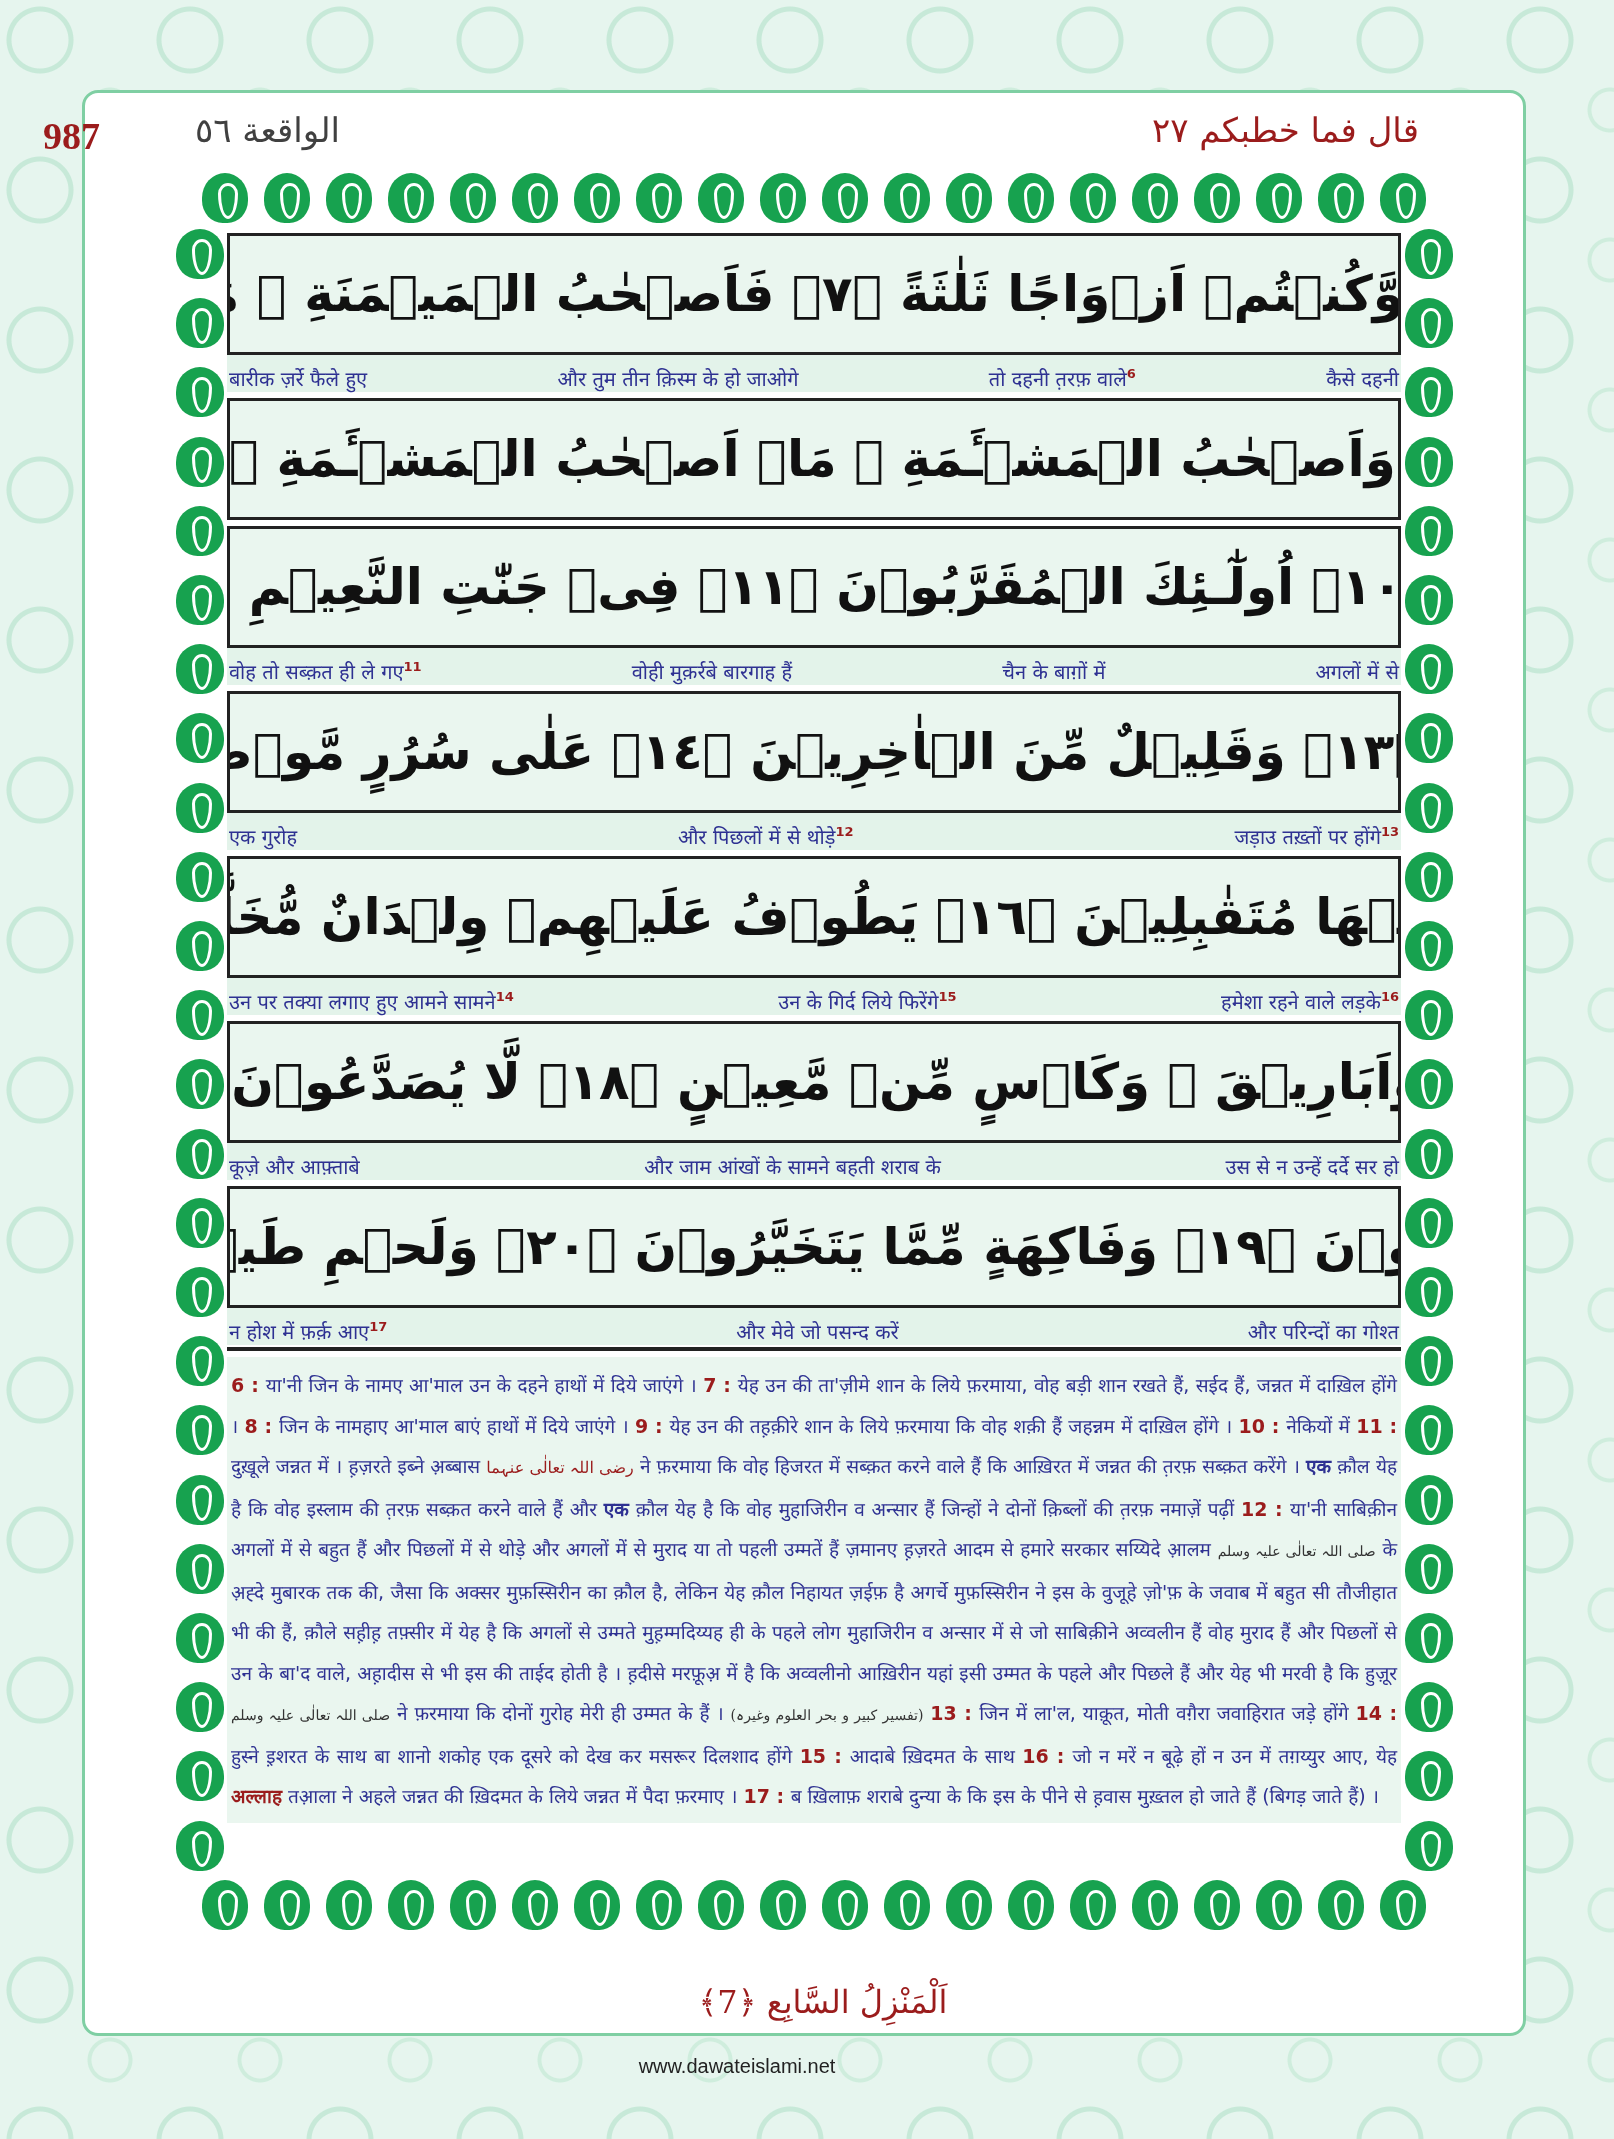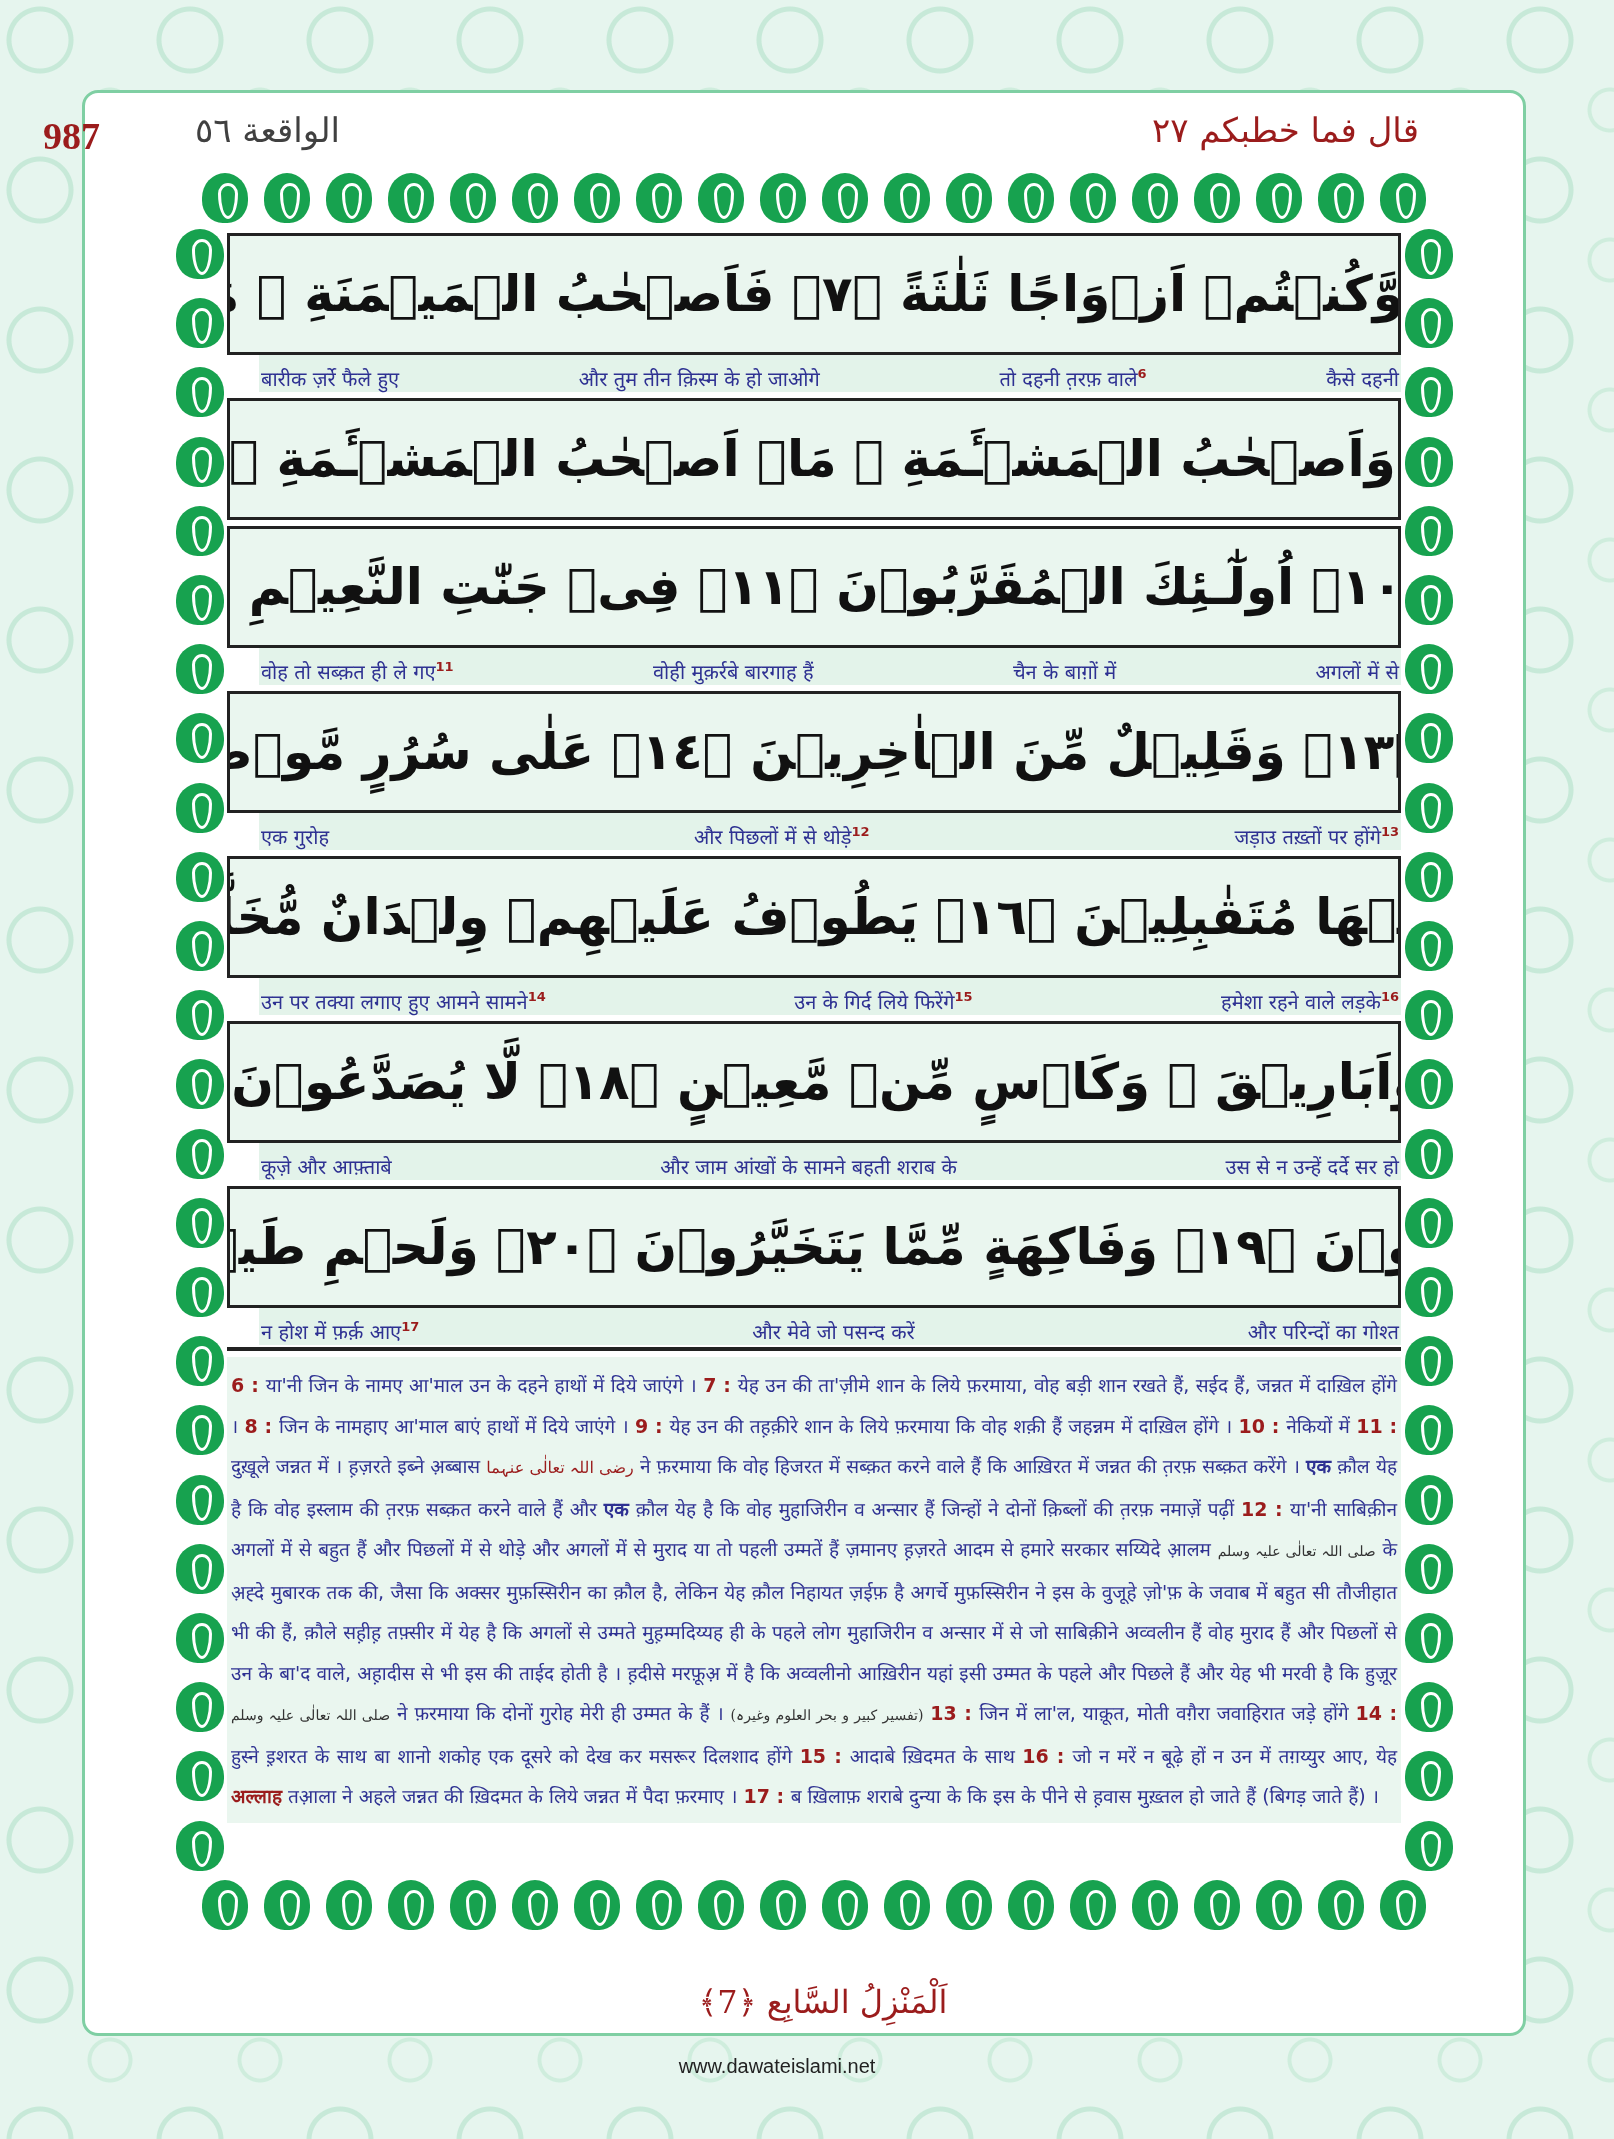--- a/index.html
+++ b/index.html
@@ -23,35 +23,35 @@
   .orn{width:50px;height:58px;position:relative;}
   .orn::before{content:"";position:absolute;inset:4px 2px;background:#17a24f;
     border-radius:50% 50% 45% 45%;}
   .orn::after{content:"";position:absolute;left:18px;top:14px;width:14px;height:30px;border:3px solid #fff;border-radius:50% 50% 50% 50%/30% 30% 70% 70%;}
   .orn-col .orn{width:52px;height:58px;}
   .content{position:absolute;left:27px;top:68px;width:1174px;}
   .ayah-box{height:122px;border:3px solid #222;background:#eaf6ef;box-sizing:border-box;
     display:flex;align-items:center;justify-content:center;overflow:hidden;}
   .ayah-text{font-family:"DejaVu Sans",sans-serif;font-weight:bold;font-size:50px;color:#111;direction:rtl;white-space:nowrap;letter-spacing:1px;}
   .trans-row{height:37px;background:#e3f3ea;display:flex;justify-content:space-between;align-items:flex-end;
-    padding:0 2px;margin-bottom:0;margin-left:32px;}
+    padding:0 2px;margin-bottom:0;}
   .trans-seg{font-family:"DejaVu Sans",sans-serif;font-size:20px;color:#2e3192;white-space:nowrap;}
   .trans-seg sup{color:#9b1c1c;font-size:13px;font-weight:bold;}
   .group{margin-bottom:6px;}
   .divider{height:4px;background:#222;margin-top:2px;}
   .notes{background:#eaf6ef;padding:8px 4px 6px 4px;font-size:19px;line-height:40.5px;color:#2e3192;text-align:justify;}
   .notes .num{color:#9b1c1c;font-weight:bold;}
   .notes .ar{font-family:"DejaVu Serif",serif;color:#9b1c1c;font-size:16px;}
   .notes .ar2{font-family:"DejaVu Serif",serif;color:#333;font-size:14px;}
   .notes .allah{color:#9b1c1c;font-weight:bold;}
   .notes b{color:#2e3192;}
   .footer-manzil{position:absolute;left:16px;width:1614px;top:1983px;text-align:center;font-family:"DejaVu Serif",serif;
     font-size:32px;color:#9b1c1c;direction:rtl;}
   .footer-url{position:absolute;left:0;width:1474px;top:2055px;text-align:center;font-family:"Liberation Sans",sans-serif;
-    font-size:20px;color:#222;padding-left:40px;}
+    font-size:20px;color:#222;}
 </style>
 </head>
 <body>
 
 <div class="bg-pattern"></div>
 <div class="card"></div>
 
 <div class="hdr">
   <div class="hdr-left">الواقعة ٥٦</div>
   <div class="hdr-center">987</div>

